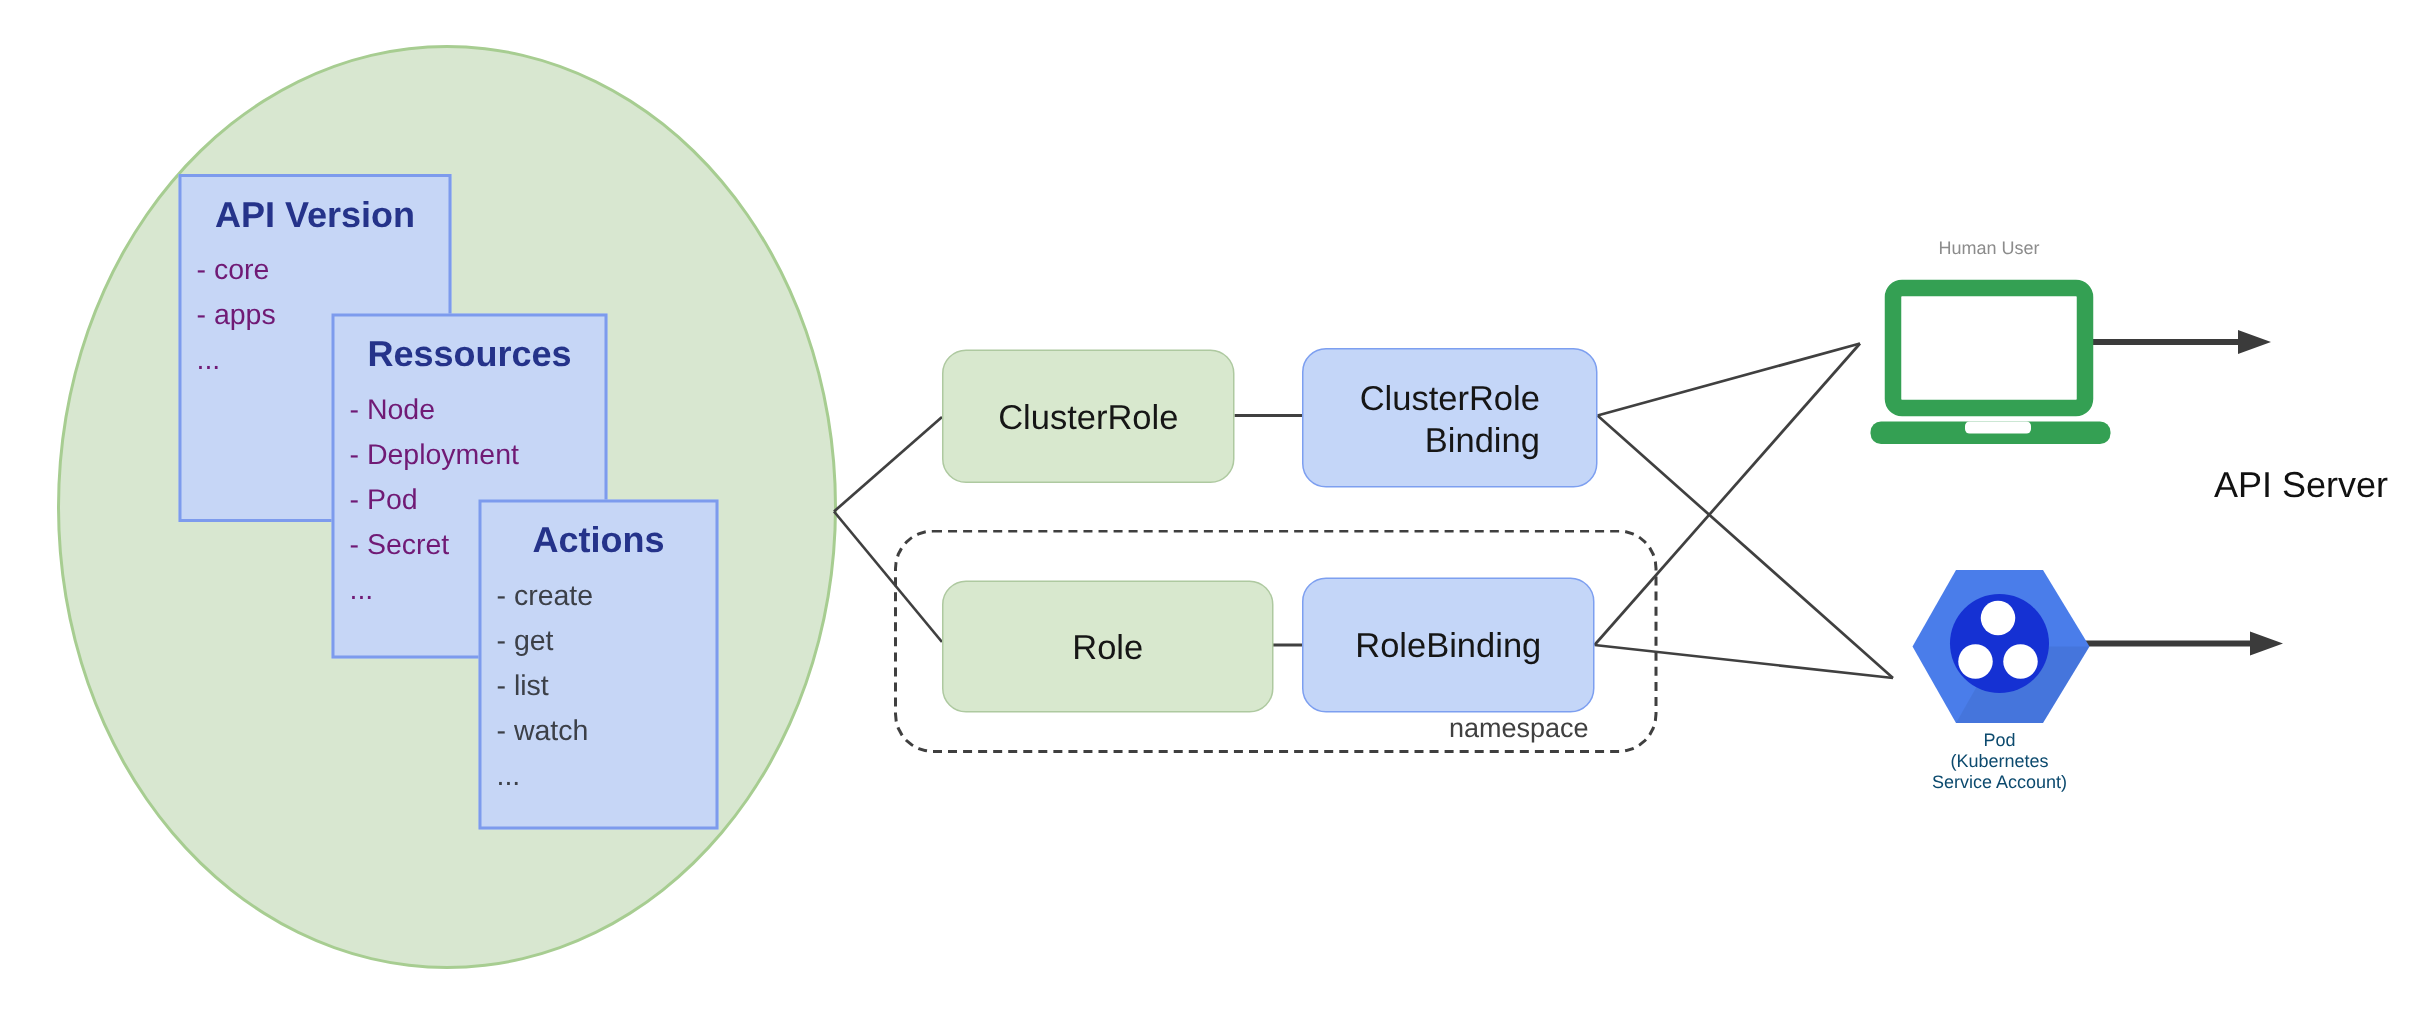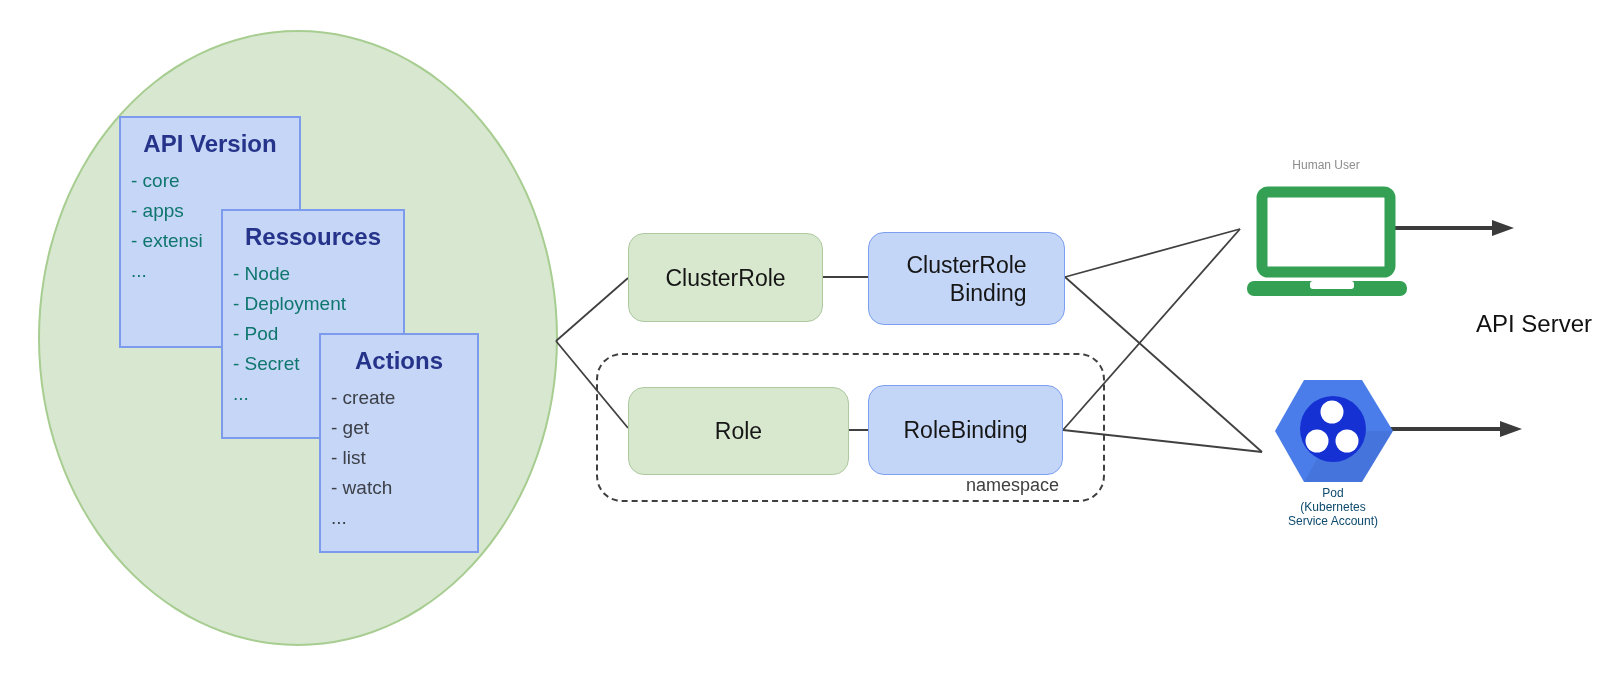--- a/index.html
+++ b/index.html
@@ -22,21 +22,21 @@
     padding:12px 10px 0 10px;
   }
   .card-api{left:119px;top:116px;width:182px;height:232px;z-index:2;}
   .card-ressources{left:221px;top:209px;width:184px;height:230px;z-index:3;}
   .card-actions{left:319px;top:333px;width:160px;height:220px;z-index:4;}
   .card-title{
     font-size:24px;font-weight:bold;color:#25338a;text-align:center;
     margin-bottom:8px;white-space:nowrap;
   }
   .card-item{
-    font-size:19px;color:#0f766e;line-height:30px;white-space:nowrap;
+    font-size:19px;color:#701a75;line-height:30px;white-space:nowrap;
   }
   .card-actions .card-item{color:#3c4048;}
 
   
   .rbox{
     position:absolute;box-sizing:border-box;border-radius:16px;
     display:flex;align-items:center;justify-content:center;
     font-size:23px;color:#161616;text-align:right;line-height:28px;z-index:2;
   }
   .gbox{background:#d8e8ce;border:1.5px solid #aec9a0;}
@@ -112,21 +112,20 @@
       <circle cx="1332" cy="412" r="11.5" fill="#ffffff"></circle>
       <circle cx="1317" cy="441" r="11.5" fill="#ffffff"></circle>
       <circle cx="1347" cy="441" r="11.5" fill="#ffffff"></circle>
     </g>
   </svg>
 
   <div class="card card-api">
     <div class="card-title">API Version</div>
     <div class="card-item">- core</div>
     <div class="card-item">- apps</div>
-    <div class="card-item">- extensi</div>
     <div class="card-item">...</div>
   </div>
 
   <div class="card card-ressources">
     <div class="card-title">Ressources</div>
     <div class="card-item">- Node</div>
     <div class="card-item">- Deployment</div>
     <div class="card-item">- Pod</div>
     <div class="card-item">- Secret</div>
     <div class="card-item">...</div>

